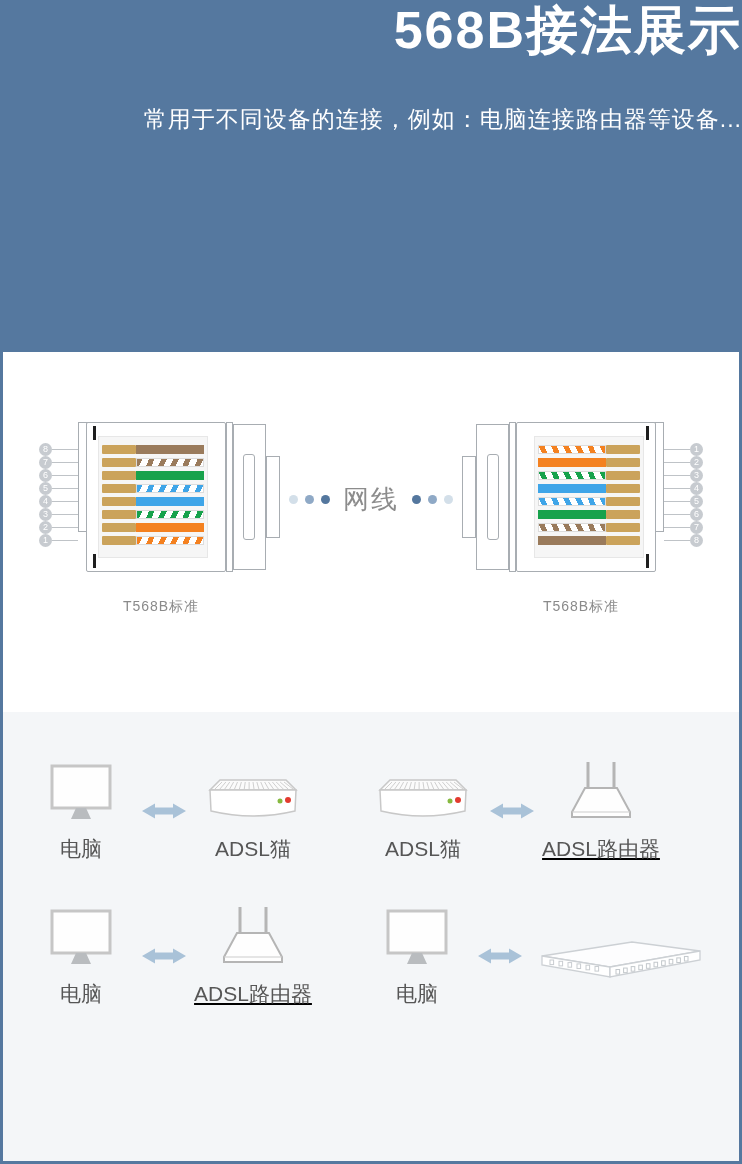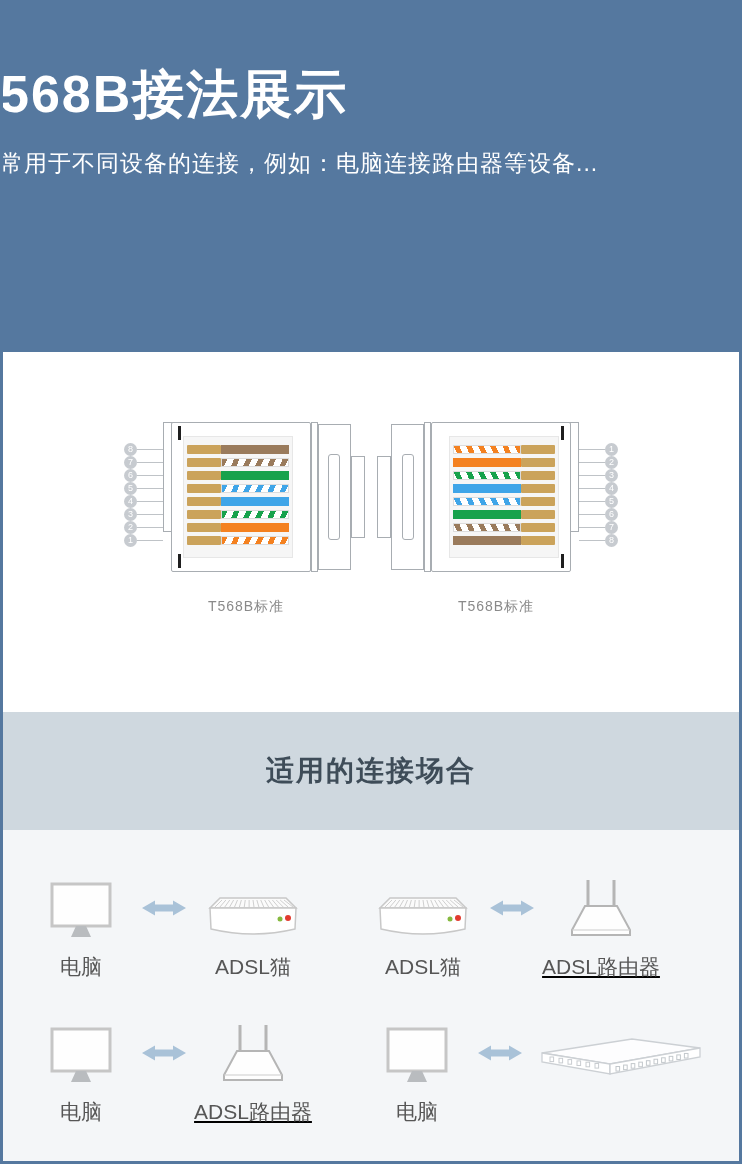--- a/index.html
+++ b/index.html
@@ -3,37 +3,37 @@
 <meta charset="utf-8">
 <style>
   * { margin:0; padding:0; box-sizing:border-box; }
   body { background:#ffffff; font-family:"Liberation Sans", sans-serif; }
   .page {
     width:742px; height:1164px; position:relative; overflow:hidden;
     border-left:3px solid #55789f; border-right:3px solid #55789f; border-bottom:3px solid #55789f;
     background:#f4f6f8;
   }
   
-  .header { height:352px; margin:0 -3px; background:#55789f; text-align:left; padding-top:64px; }
+  .header { height:352px; margin:0 -3px; background:#55789f; text-align:right; }
   .header h1 { color:#ffffff; font-size:52px; font-weight:600; letter-spacing:2px; line-height:60px; }
   .selector {
     display:inline-flex; align-items:center; gap:10px; margin-top:16px;
     border:2px solid #ffffff; border-radius:8px; padding:4px 16px 5px 18px;
     color:#ffffff; font-size:25px; cursor:pointer; background:transparent;
   }
   .chev-circle {
     width:23px; height:23px; border-radius:50%; background:#ffffff;
     display:inline-flex; align-items:center; justify-content:center;
   }
   .chev-circle i {
     display:block; width:0; height:0; margin-top:2px;
     border-left:6px solid transparent; border-right:6px solid transparent;
     border-top:8px solid #55789f;
   }
-  .desc { margin-top:24px; color:#ffffff; font-size:23px; letter-spacing:1px; }
+  .desc { margin-top:44px; color:#ffffff; font-size:23px; letter-spacing:1px; }
 
   
   .wiring { height:360px; background:#ffffff; padding-top:70px; }
   .diagram-row { display:flex; justify-content:center; align-items:flex-start; gap:6px; }
   .connector-block { display:flex; flex-direction:column; align-items:center; }
   .connector { display:flex; align-items:flex-start; }
   .pins { display:flex; flex-direction:column; margin-top:21px; }
   .pin-row { height:13px; display:flex; align-items:center; }
   .pin-circle {
     width:13px; height:13px; border-radius:50%; background:#c7cbd0; color:#ffffff;
@@ -66,21 +66,21 @@
 
   
   .band { height:118px; background:#cfd8df; display:flex; align-items:center; justify-content:center; }
   .band h2 { font-size:28px; color:#3e4c58; font-weight:600; letter-spacing:2px; }
 
   
   .connections {
     display:grid; grid-template-columns:auto auto; column-gap:46px; row-gap:40px;
     justify-content:center; padding-top:46px;
   }
-  .pair { display:flex; align-items:flex-start; }
+  .pair { display:flex; align-items:center; }
   .device { display:flex; flex-direction:column; align-items:center; }
   .icon-box { height:64px; display:flex; align-items:flex-end; justify-content:center; }
   .arrow-box { height:64px; display:flex; align-items:center; margin:0 4px; }
   .dev-label { margin-top:13px; font-size:21px; color:#565656; text-align:center; white-space:nowrap; }
   .dev-computer { width:112px; }
   .dev-modem   { width:124px; }
   .dev-router  { width:124px;text-decoration:underline; }
   .dev-switch  { width:190px; }
 </style>
 </head>
@@ -174,20 +174,29 @@
                 <div class="wire">
                   <span class="seg gold" style="background: rgb(203, 163, 91);"></span>
                   <span class="seg col striped" style="background: repeating-linear-gradient(115deg, rgb(244, 129, 32) 0px, rgb(244, 129, 32) 5px, rgb(255, 255, 255) 5px, rgb(255, 255, 255) 11px);"></span>
                 </div>
               </div>
             </div>
           </div>
         <div class="caption">T568B标准</div>
       </div>
 
+      <div class="cable-mid">
+        <span class="dot d0" style="background: rgb(211, 223, 233);"></span>
+        <span class="dot d1" style="background: rgb(143, 169, 198);"></span>
+        <span class="dot d2" style="background: rgb(84, 119, 158);"></span>
+        <span class="cable-label">网线</span>
+        <span class="dot d2" style="background: rgb(84, 119, 158);"></span>
+        <span class="dot d1" style="background: rgb(143, 169, 198);"></span>
+        <span class="dot d0" style="background: rgb(211, 223, 233);"></span>
+      </div>
 
       <div class="connector-block">
         <div class="connector">
             <div class="plug mirrored">
               <div class="cap"></div>
               <div class="bodyShell"></div>
               <div class="windowA"></div>
               <div class="tickTop"></div>
               <div class="tickBot"></div>
               <div class="frontCol"></div>
@@ -263,23 +272,20 @@
                 <span class="pin-circle">8</span>
               </div>
             </div>
           </div>
         <div class="caption">T568B标准</div>
       </div>
 
     </div>
   </div>
 
-  <div class="band">
-    <h2>适用的连接场合</h2>
-  </div>
 
   <div class="connections">
       <div class="pair">
         <div class="device dev-computer">
           <div class="icon-box">
             <svg width="62" height="58" viewBox="0 0 62 58">
               <rect x="2" y="2" width="58" height="42" fill="#fefefe" stroke="#c6c6c6" stroke-width="3"></rect>
               <polygon points="26,44 36,44 41,55 21,55" fill="#b9bcbf"></polygon>
             </svg>
           </div>

